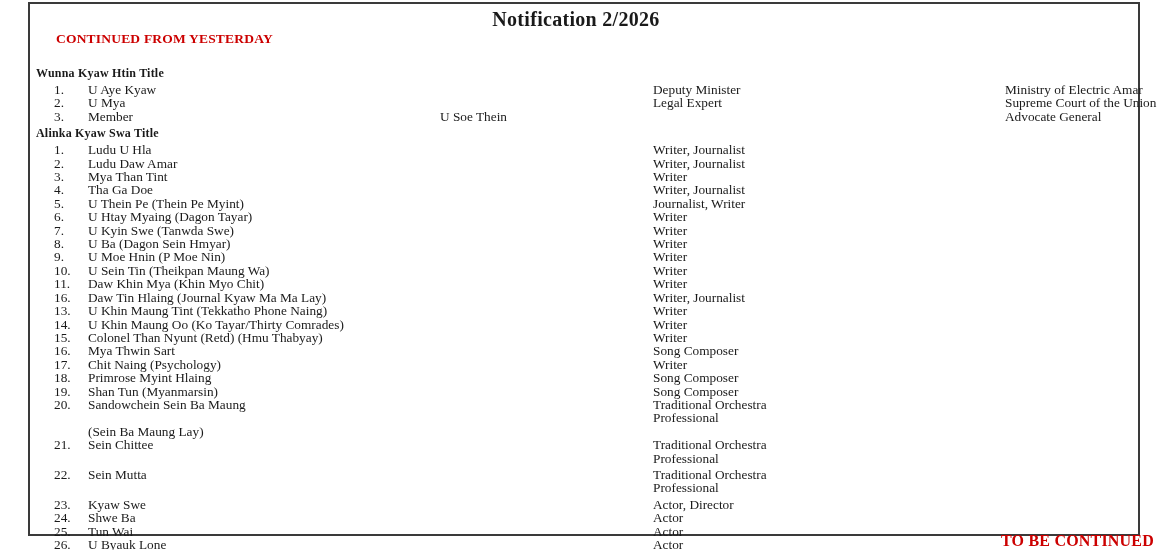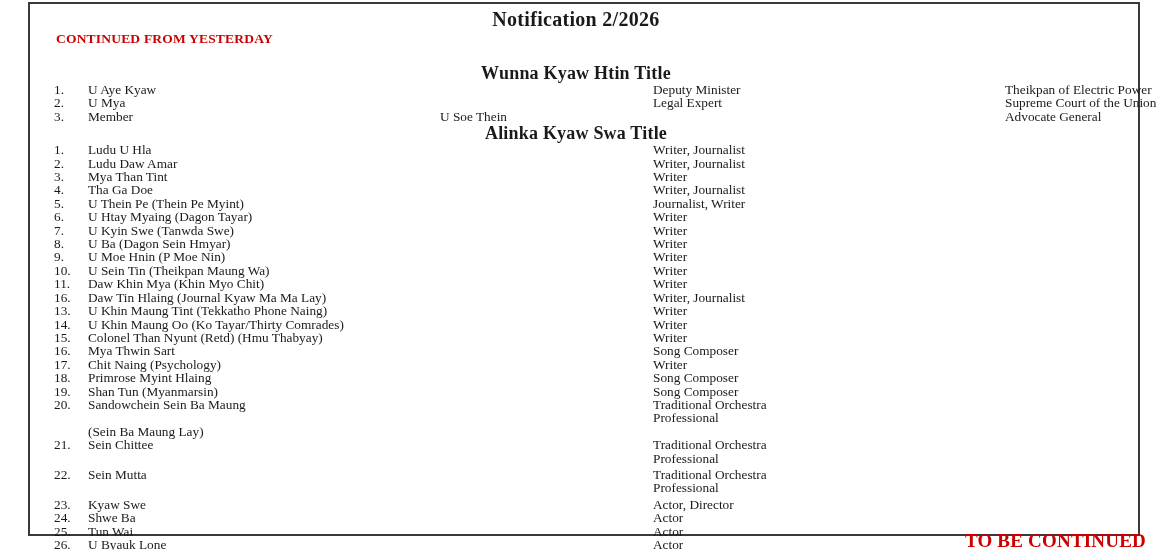--- a/index.html
+++ b/index.html
@@ -49,23 +49,22 @@
   }
   .continued-top {
     color: #cc0000;
     font-weight: bold;
     font-size: 13.5px;
     letter-spacing: 0.2px;
     margin: 0 0 19px 20px;
     line-height: 15px;
   }
   .section-title {
-    text-align: center;
     font-weight: bold;
-    font-size: 18px;
+    font-size: 12px;
     letter-spacing: 0.2px;
     line-height: 17px;
     margin: 2px 0 1px 0;
   }
   .list {
     margin: 0;
     padding: 0;
   }
   .row {
     display: flex;
@@ -89,25 +88,25 @@
   }
   .role .role-line {
     display: block;
     line-height: 13.4px;
   }
   .spacer-1 {
     height: 3px;
   }
   .continued-bottom {
     position: absolute;
-    right: 24px;
+    right: 16px;
     bottom: 2px;
     color: #cc0000;
     font-weight: bold;
-    font-size: 19px;
+    font-size: 16px;
     letter-spacing: 0.2px;
     line-height: 15px;
     margin-left: 40px;
   }
 </style>
 </head>
 <body>
 
 <div class="page">
   <div class="frame"></div>
@@ -116,21 +115,21 @@
     <div class="doc-title">Notification 2/2026</div>
 
     <div class="continued-top">CONTINUED FROM YESTERDAY</div>
 
     <div class="section-title">Wunna Kyaw Htin Title</div>
     <div class="list">
       <div class="row">
         <span class="num">1.</span>
         <span class="name">U Aye Kyaw</span>
         <span class="name" style="flex:0 0 352px;width:352px">Deputy Minister</span>
-        <span class="role">Theikpan of Electric Power</span>
+        <span class="role">Ministry of Electric Amar</span>
       </div>
       <div class="row">
         <span class="num">2.</span>
         <span class="name">U Mya</span>
         <span class="name" style="flex:0 0 352px;width:352px">Legal Expert</span>
         <span class="role">Supreme Court of the Union</span>
       </div>
       <div class="row">
         <span class="num">3.</span>
         <span class="name" style="flex:0 0 352px;width:352px">Member</span>

